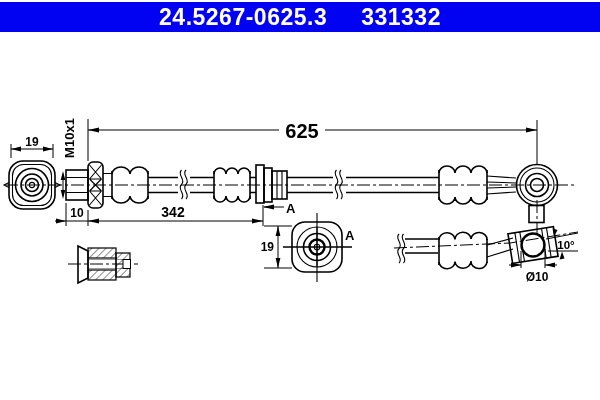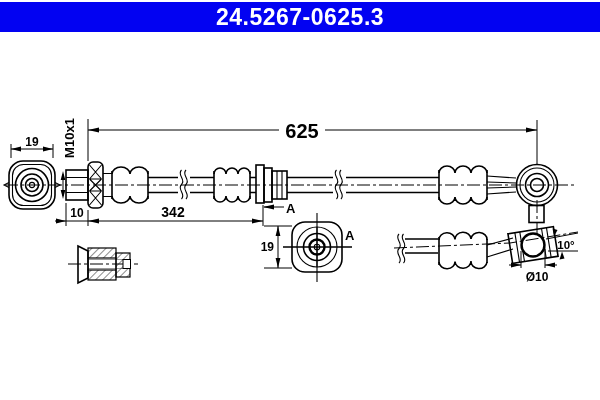--- a/index.html
+++ b/index.html
@@ -14,20 +14,21 @@
   .cl{stroke:#000;stroke-width:1;fill:none;stroke-dasharray:13 3 3 3}
   .ah{fill:#000;stroke:none}
   .bore{stroke:#9a9a9a;stroke-width:1;fill:none}
 </style>
 </head>
 <body>
 
 <div class="page">
   <div class="header" style="background:#0202f2">
     <span>24.5267-0625.3</span>
+    <span>331332</span>
   </div>
 
   <svg width="600" height="368" viewBox="0 32 600 368">
     <defs>
       <pattern id="hatch" width="5" height="5" patternTransform="rotate(45)" patternUnits="userSpaceOnUse">
         <line x1="0" y1="0" x2="0" y2="5" stroke="#000" stroke-width="0.9"></line>
       </pattern>
     </defs>
 
     <path class="cl" d="M5,185 H575"></path>

